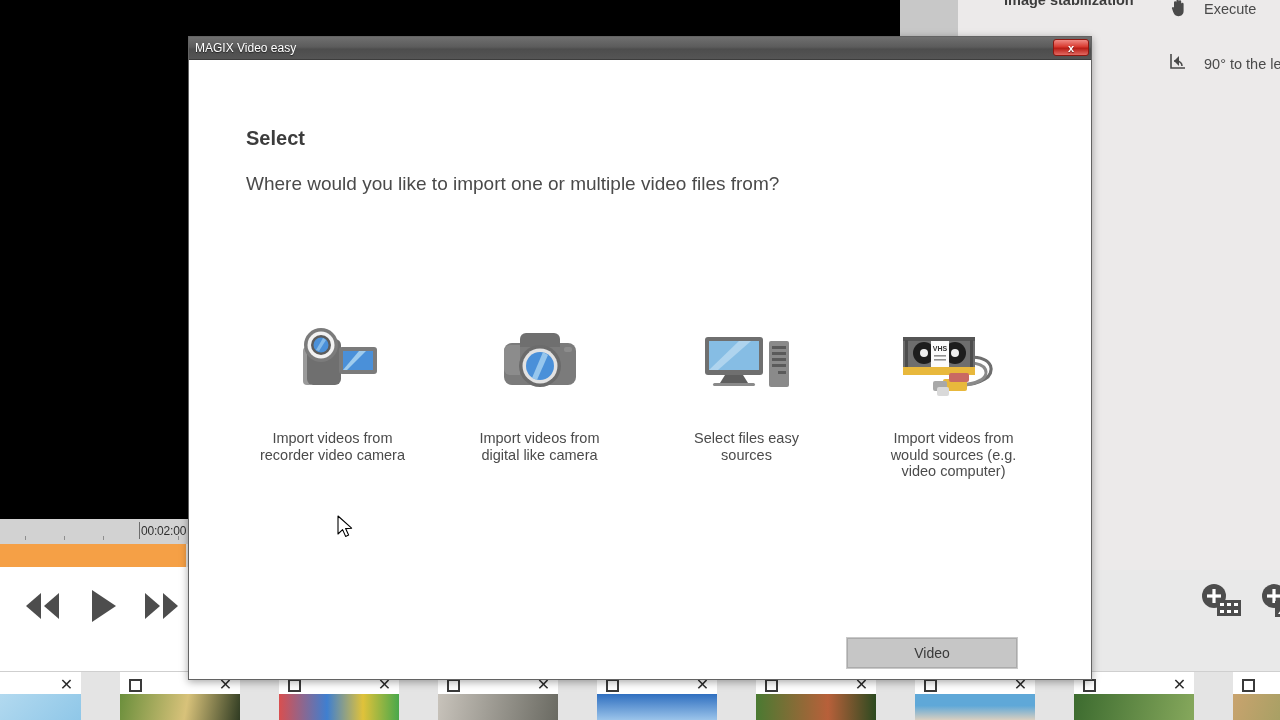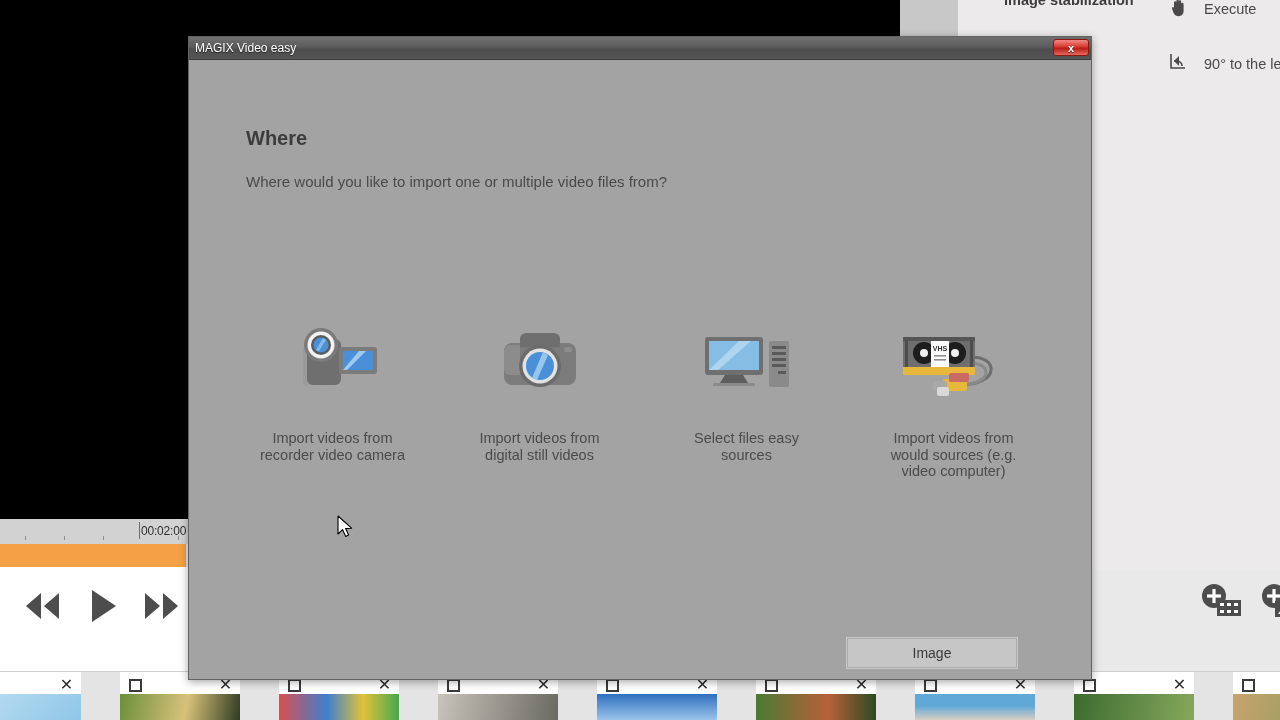--- a/index.html
+++ b/index.html
@@ -115,21 +115,21 @@
   }
   .thumb-card .pic {
     position: absolute; left: 0; bottom: 0;
     width: 120px; height: 26px;
   }
 
   
   .dialog {
     position: absolute; left: 188px; top: 36px;
     width: 904px; height: 644px;
-    background: #a3a3a3;
+    background: #ffffff;
     border: 1px solid #636363;
     box-shadow: 0 2px 8px rgba(0,0,0,0.35);
     box-sizing: border-box;
   }
   .titlebar {
     position: relative;
     height: 22px;
     background: linear-gradient(to bottom, #6f6f6f 0%, #5c5c5c 45%, #4d4d4d 55%, #555555 100%);
     border-bottom: 1px solid #3d3d3d;
     display: flex; align-items: center;
@@ -150,21 +150,21 @@
     text-shadow: 0 1px 1px rgba(0,0,0,0.5);
   }
   .dlg-body { position: relative; height: 620px; }
 
   .dlg-title {
     position: absolute; left: 57px; top: 67px;
     font-size: 20px; font-weight: bold; color: #3c3c3c;
   }
   .dlg-sub {
     position: absolute; left: 57px; top: 113px;
-    font-size: 15px; color: #4a4a4a;
+    font-size: 19px; color: #4a4a4a;
   }
 
   .options {
     position: absolute; left: 40px; top: 250px;
     width: 828px;
     display: flex;
   }
   .option {
     flex: 1 1 0;
     display: flex; flex-direction: column; align-items: center;
@@ -341,21 +341,21 @@
 
   <div class="dialog">
 
     <div class="titlebar">
       <span class="ttl">MAGIX Video easy</span>
       <span class="closebtn">x</span>
     </div>
 
     <div class="dlg-body">
 
-      <div class="dlg-title">Where</div>
+      <div class="dlg-title">Select</div>
       <div class="dlg-sub">Where would you like to import one or multiple video files from?</div>
 
       <div class="options">
 
         <div class="option">
           <div class="iconwrap">
             <svg width="96" height="78" viewBox="0 0 96 78">
               <rect x="18" y="26" width="10" height="38" rx="4" fill="#9a9a9a"></rect>
               <rect x="22" y="18" width="34" height="46" rx="6" fill="#6f6f6f"></rect>
               <circle cx="36" cy="24" r="17" fill="#7b7b7b"></circle>
@@ -382,21 +382,21 @@
               <path d="M18 24 h10 v30 h-10 a6 6 0 0 1 -6 -6 v-18 a6 6 0 0 1 6 -6 Z" fill="#8c8c8c"></path>
               <circle cx="48" cy="45" r="21" fill="#6b6b6b"></circle>
               <circle cx="48" cy="45" r="17.5" fill="#e2e2e2"></circle>
               <circle cx="48" cy="45" r="14" fill="#4a90d9"></circle>
               <path d="M40 57 L51 31 L56 34 L45 59 Z" fill="#9fccee" opacity="0.9"></path>
               <rect x="72" y="26" width="8" height="5" rx="2" fill="#8c8c8c"></rect>
             </svg>
           </div>
           <div class="caption">
             <span>Import videos from</span><br>
-            <span>digital still videos</span>
+            <span>digital like camera</span>
           </div>
         </div>
 
         <div class="option">
           <div class="iconwrap">
             <svg width="96" height="78" viewBox="0 0 96 78">
               <rect x="6" y="16" width="58" height="38" rx="3" fill="#6f6f6f"></rect>
               <rect x="10" y="20" width="50" height="29" fill="#86bde4"></rect>
               <path d="M10 49 L40 20 L52 20 L19 49 Z" fill="#bcdcf2" opacity="0.75"></path>
               <path d="M26 54 h18 l5 8 h-28 Z" fill="#5e5e5e"></path>
@@ -442,21 +442,21 @@
           <div class="caption">
             <span>Import videos from</span><br>
             <span>would sources (e.g.</span><br>
             <span>video computer)</span>
           </div>
         </div>
 
       </div>
 
       <div class="close-btn-outer">
-        <div class="close-btn">Image</div>
+        <div class="close-btn">Video</div>
       </div>
 
     </div>
   </div>
 
   <div class="cursor">
     <svg width="20" height="26" viewBox="0 0 20 26">
       <path d="M2 1 L2 19 L6.6 14.6 L9.6 21.4 L12.6 20.1 L9.6 13.6 L15.6 13.2 Z" fill="#ffffff" stroke="#000000" stroke-width="1.1" stroke-linejoin="round"></path>
     </svg>
   </div>

